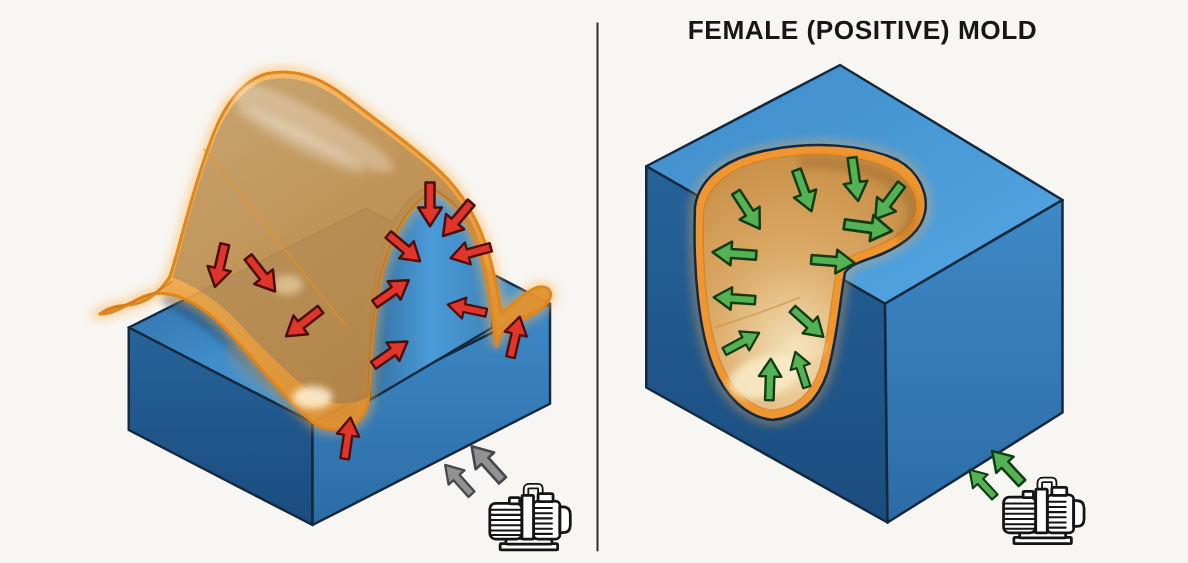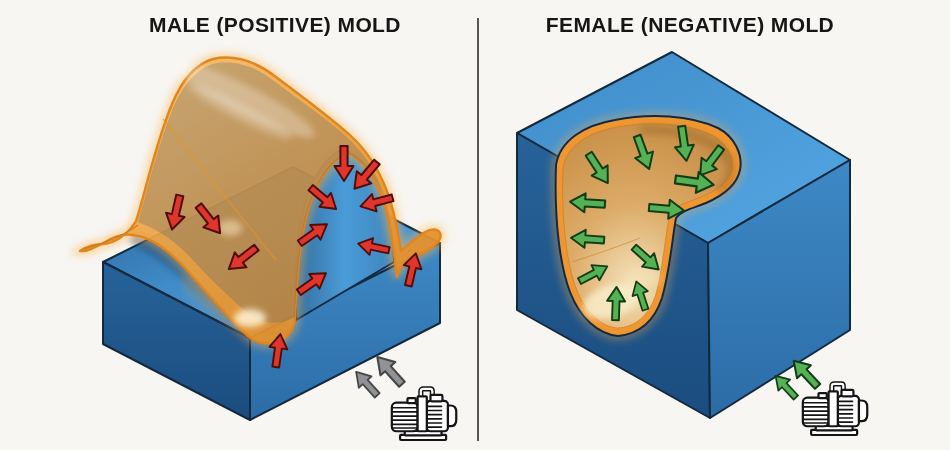--- a/index.html
+++ b/index.html
@@ -177,15 +177,14 @@
         </g>
 
       <g>
           <use href="#arrow-shape" transform="translate(786 387) rotate(227) scale(0.85)" fill="#55b254" stroke="#123c16"></use>
           <use href="#arrow-shape" transform="translate(806 374) rotate(227) scale(1)" fill="#55b254" stroke="#123c16"></use>
         </g>
       <use href="#pump-icon" transform="translate(801 383) scale(0.92)"></use>
     </g>
   </svg>
 
-  <div class="panel-title left">MALE (POSITIVE) MOLD</div>
-  <div class="panel-title right">FEMALE (NEGATIVE) MOLD</div>
+  <div class="panel-title right">FEMALE (POSITIVE) MOLD</div>
 </div>
 
 </body></html>

